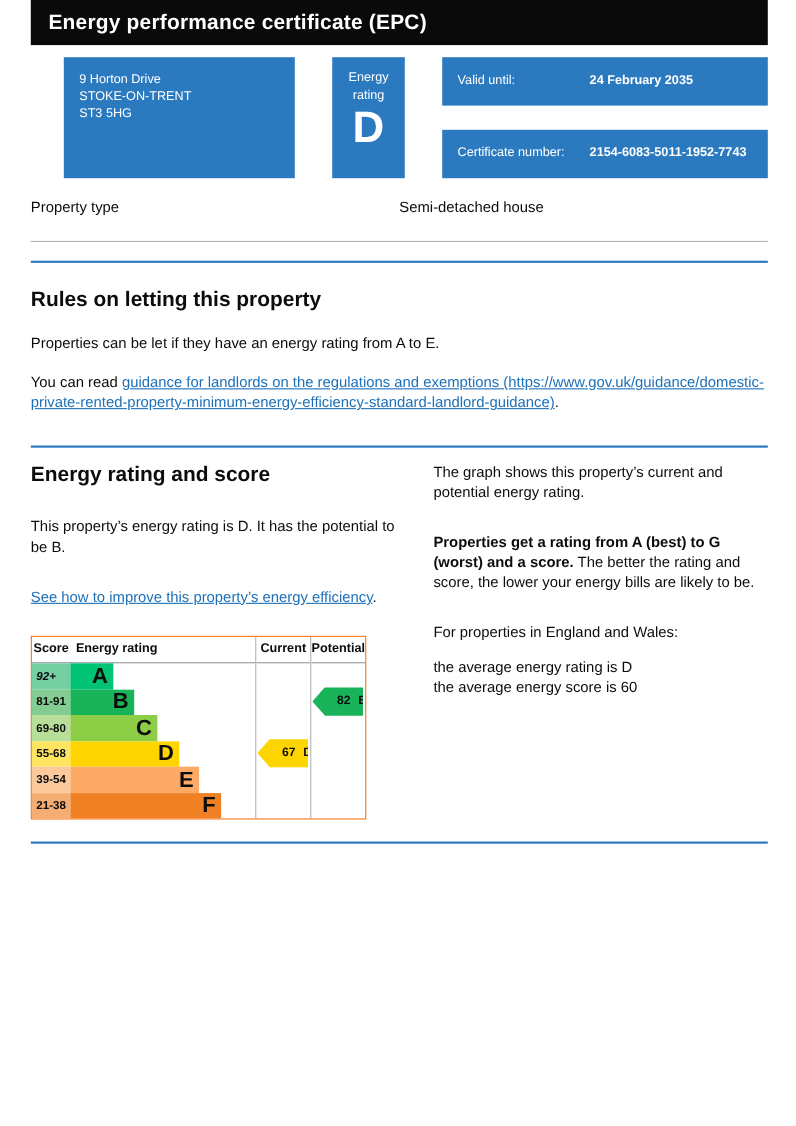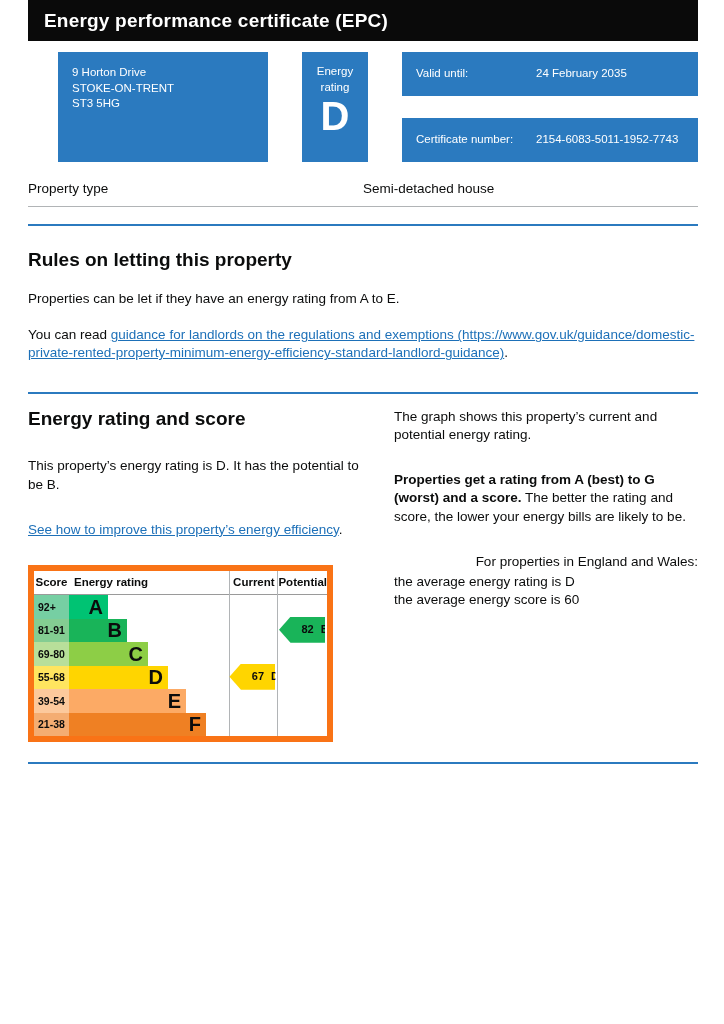--- a/index.html
+++ b/index.html
@@ -19,46 +19,46 @@
   }
 
   
   .summary { display: grid; grid-template-columns: 240px 96px 1fr; gap: 4px; margin-top: 11px; }
   .bluecell { background: #2b7abf; color: #ffffff; font-size: 11.5px; margin-left: 30px; }
   .addr-cell { padding: 13px 14px; height: 110px; line-height: 1.35; }
   .rating-cell { text-align: center; padding-top: 12px; }
   .rating-cell .big-letter { font-size: 40px; font-weight: bold; line-height: 1.05; }
   .summary-right { display: grid; grid-template-rows: 1fr 1fr; gap: 22px; }
   .kv-cell { display: grid; grid-template-columns: 120px 1fr; align-items: center; padding: 4px 14px; }
-  .kv-cell .val { font-weight: normal; }
+  .kv-cell .val { font-weight: bold; }
 
   
   .prop-table { margin-top: 10px; }
   .prop-row {
     display: grid; grid-template-columns: 1fr 1fr; align-items: center;
-    padding: 8px 0 8px; border-bottom: 1px solid #b1b4b6;
+    padding: 8px 0 21px; border-bottom: 1px solid #b1b4b6;
   }
   .blue-rule { border: 0; border-top: 2px solid #2b7abf; margin-top: 17px; }
 
   h2 { font-size: 19px; font-weight: bold; line-height: 1.2; }
   .rules h2 { margin-top: 23px; }
   .rules p { margin-top: 18px; max-width: 680px; }
   a.link { color: #1d70b8; text-decoration: underline; cursor: pointer; overflow-wrap: anywhere; }
 
   
   .two-col { display: grid; grid-template-columns: 340px 1fr; column-gap: 26px; margin-top: 14px; }
   .left-col p { margin-top: 27px; max-width: 336px; }
   .right-col p { margin-bottom: 27px; max-width: 306px; }
   .right-col .tight { margin-bottom: 0; }
-  .right-col .mid { margin-bottom: 2px; text-align: right; }
+  .right-col .mid { margin-bottom: 14px; }
 
   
   .chart {
     margin-top: 26px; width: 305px;
-    border: 6px solid #f97316; display: flex; font-size: 11px; background: #fff;
+    border: 1px solid #f97316; display: flex; font-size: 11px; background: #fff;
   }
   .col-main { width: 203px; }
   .col-arrow { width: 50px; border-left: 1px solid #b1b4b6; position: relative; }
   .chart-head {
     height: 24px; display: flex; align-items: center;
     border-bottom: 1px solid #9a9a9a; font-weight: bold; font-size: 11.5px;
   }
   .chart-head .h-score { width: 35px; text-align: center; }
   .chart-head .h-rating { padding-left: 5px; }
   .col-arrow .chart-head { justify-content: center; }
@@ -132,21 +132,21 @@
       <p>This property’s energy rating is D. It has the potential to be B.</p>
       <p><a class="link">See how to improve this property’s energy efficiency</a><span>.</span></p>
 
       <div class="chart">
         <div class="col-main">
           <div class="chart-head">
             <span class="h-score">Score</span>
             <span class="h-rating">Energy rating</span>
           </div>
           <div class="band-row">
-            <span class="score-cell" style="background: rgb(118, 207, 163);">92+</span>
+            <span class="score-cell" style="background: rgb(118, 207, 163); font-style: italic;">92+</span>
             <span class="bar w0" style="background: rgb(0, 195, 115);">
                 <span>A</span>
               </span>
           </div>
           <div class="band-row">
             <span class="score-cell" style="background: rgb(132, 205, 146);">81-91</span>
             <span class="bar w1" style="background: rgb(25, 180, 89);">
                 <span>B</span>
               </span>
           </div>

